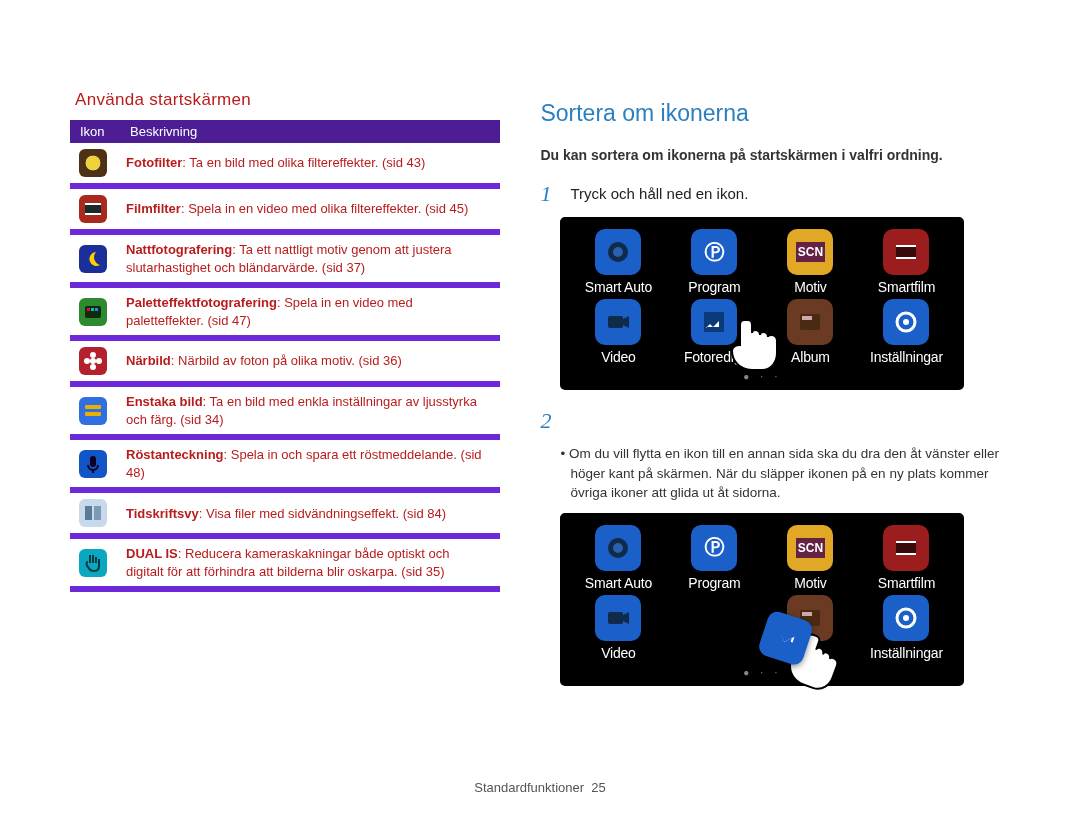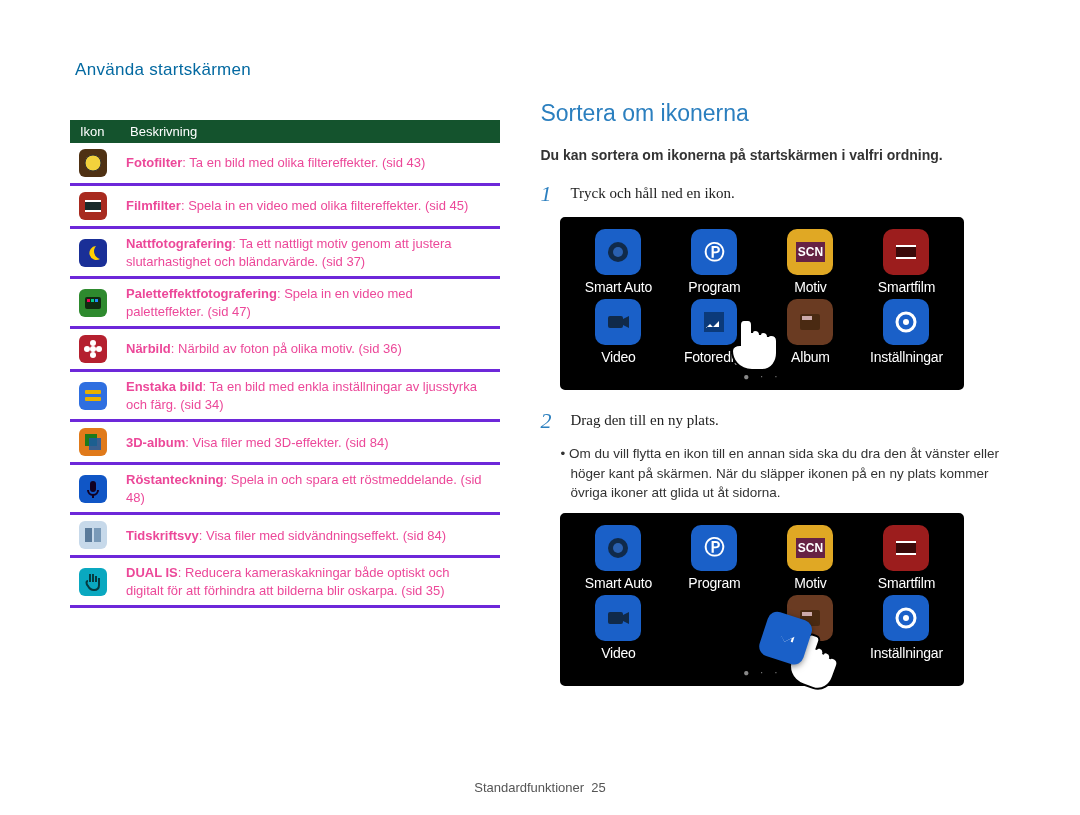--- a/index.html
+++ b/index.html
@@ -12,54 +12,54 @@
     position: relative;
     font-weight: 300;
   }
   .page {
     padding: 60px 70px 30px 70px;
     display: flex;
     gap: 40px;
   }
   .breadcrumb {
     position: absolute;
-    top: 60px;
+    top: 90px;
     left: 75px;
     font-size: 17px;
-    color: #0369a1;
+    color: #b91c1c;
     letter-spacing: 0.3px;
   }
   .leftcol {
     width: 440px;
     margin-top: 60px;
   }
   .rightcol {
     width: 480px;
     margin-top: 40px;
   }
   table.features {
     border-collapse: collapse;
     width: 100%;
     font-size: 13px;
   }
   table.features th {
-    background: #14532d;
+    background: #4c1d95;
     color: #fff;
     font-weight: 400;
     text-align: left;
     padding: 4px 10px;
     font-size: 13px;
   }
   table.features th:first-child { width: 50px; }
   table.features td {
-    border-bottom: 3px solid #6d28d9;
+    border-bottom: 6px solid #6d28d9;
     padding: 6px 10px 6px 6px;
     vertical-align: middle;
     line-height: 1.35;
-    color: #ec4899;
+    color: #b91c1c;
   }
   table.features td:first-child {
     text-align: center;
     width: 50px;
   }
   .icon-sq {
     display: inline-block;
     width: 28px;
     height: 28px;
     border-radius: 6px;
@@ -90,21 +90,20 @@
     font-size: 22px;
     color: #2b7fbf;
     font-style: italic;
     font-family: Georgia, serif;
     min-width: 20px;
   }
   .step-body {
     font-size: 15px;
     color: #222;
     padding-top: 4px;
-    font-family: Liberation Serif, serif;
   }
   .bullet { font-size: 13.5px; color:#333; line-height:1.45; margin:2px 0 10px 30px; text-indent:-10px; }
   .bullet::before { content: "•  "; }
 
   .camera-grid {
     width: 404px;
     height: auto;
     border: 2px solid #000;
     border-radius: 5px;
     margin-left: 20px;
@@ -219,27 +218,20 @@
             <td class="desc"><b>Närbild</b><span>: Närbild av foton på olika motiv. (sid 36)</span></td>
           </tr>
           <tr>
             <td><span class="icon-sq" style="background:#2f6fe0"><svg width="22" height="22">
                   <rect x="3" y="5" width="16" height="4" fill="#e8b000" rx="1"></rect>
                   <rect x="3" y="12" width="16" height="4" fill="#e8b000" rx="1"></rect>
                 </svg></span></td>
             <td class="desc"><b>Enstaka bild</b><span>: Ta en bild med enkla inställningar av ljusstyrka och färg. (sid 34)</span></td>
           </tr>
           <tr>
-            <td><span class="icon-sq" style="background:#e07a1a"><svg width="22" height="22">
-                  <rect x="3" y="3" width="12" height="12" fill="#1c7a1c"></rect>
-                  <rect x="7" y="7" width="12" height="12" fill="#1c5aa5" opacity=".85"></rect>
-                </svg></span></td>
-            <td class="desc"><b>3D-album</b><span>: Visa filer med 3D-effekter. (sid 84)</span></td>
-          </tr>
-          <tr>
             <td><span class="icon-sq" style="background:#1056c6"><svg width="22" height="22">
                   <rect x="8" y="3" width="6" height="11" rx="3" fill="#102"></rect>
                   <path d="M6 12a5 5 0 0 0 10 0" stroke="#102" fill="none" stroke-width="2"></path>
                   <rect x="10" y="17" width="2" height="3" fill="#102"></rect>
                 </svg></span></td>
             <td class="desc"><b>Röstanteckning</b><span>: Spela in och spara ett röstmeddelande. (sid 48)</span></td>
           </tr>
           <tr>
             <td><span class="icon-sq" style="background:#c7d9ea"><svg width="22" height="22">
                   <rect x="3" y="4" width="7" height="14" fill="#5a7a9a"></rect>
@@ -340,21 +332,20 @@
               </svg>
             </div>
             <div class="cell-label">Inställningar</div>
           </div>
         </div>
         <div class="pagedots">● · ·</div>
     </div>
 
     <div class="step">
       <div class="step-num">2</div>
-      <div class="step-body">Drag den till en ny plats.</div>
     </div>
     <div class="bullet">Om du vill flytta en ikon till en annan sida ska du dra den åt vänster eller höger kant på skärmen. När du släpper ikonen på en ny plats kommer övriga ikoner att glida ut åt sidorna.</div>
 
     <div class="camera-grid" id="grid2">
       <svg class="hand" style="top:116px;left:220px" viewBox="0 0 60 60">
         <path d="M22 5 C20 5 18 7 18 10 L18 30 C14 30 10 32 10 36 C10 44 16 55 30 55 L40 55 C50 55 55 46 55 38 L55 26 C55 22 52 20 49 20 C48 20 46 20 46 22 C46 19 44 17 41 17 C39 17 38 18 38 20 C38 17 36 15 33 15 C31 15 30 16 30 18 L30 10 C30 7 28 5 26 5 Z" fill="#fff" stroke="#000" stroke-width="2" transform="rotate(20 30 30)"></path>
       </svg>
       <div id="drag-icon" style="position:absolute;top:100px;left:200px;transform:rotate(18deg)">
         <div class="cell-icon" style="background:#1a60c8;box-shadow:0 2px 6px rgba(0,0,0,.5)">
           <svg width="24" height="24" viewBox="0 0 24 24">

